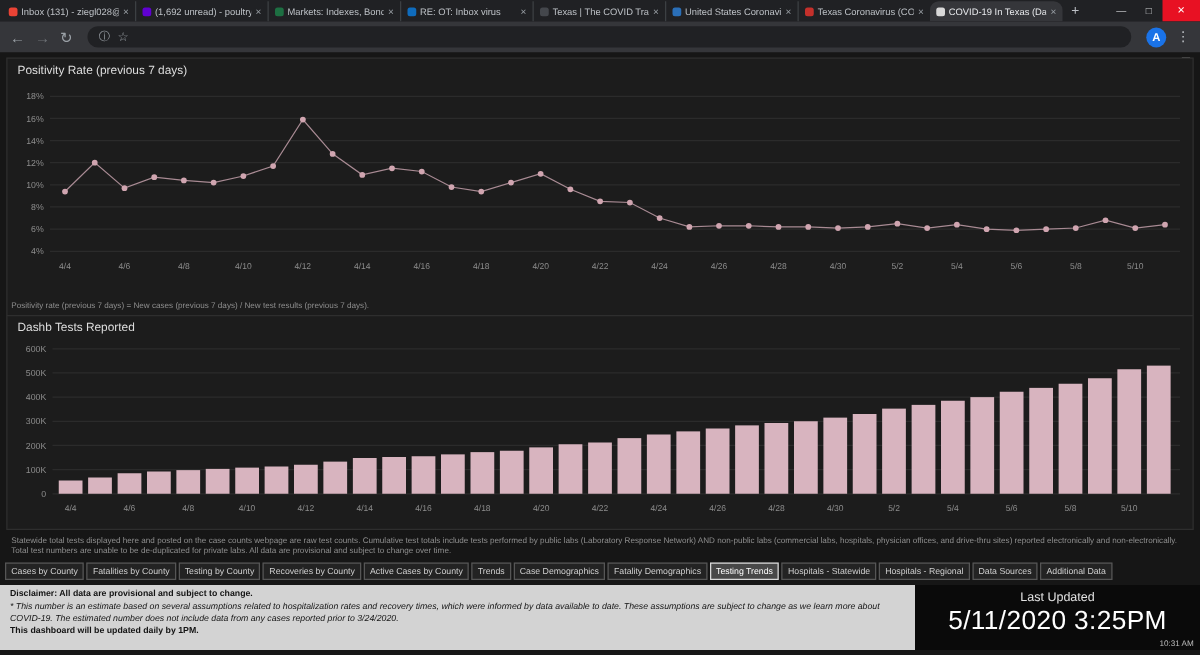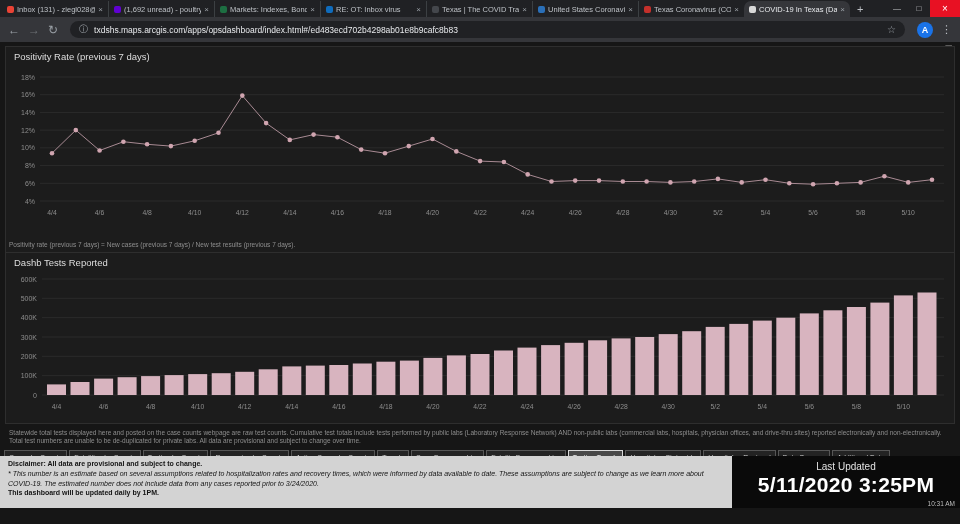--- a/index.html
+++ b/index.html
@@ -42,27 +42,27 @@
   .chart-footnote{position:absolute;left:9px;right:9px;font-size:6.5px;color:#8e8e8e;line-height:1.25}
   #panel1{top:4px;height:227px}
   #fn1{top:199px}
   #panel2{top:210px;height:172px}
   #fn2{top:387px}
   .navtabs{position:absolute;top:408px;left:4px;display:flex;gap:2px}
   .navtab{background:#232323;border:1px solid #565656;color:#cfcfcf;font-size:7px;
           padding:2.5px 4px;white-space:nowrap}
   .navtab.active{background:#484848;border-color:#d9d9d9;color:#fff}
 
-  .bottom{position:absolute;left:0;right:0;bottom:16px;height:52px;display:flex}
+  .bottom{position:absolute;left:0;right:0;bottom:4px;height:52px;display:flex}
   .disclaimer{flex:1;background:#d3d3d3;color:#141414;padding:3px 8px;font-size:7px;line-height:1.4}
   .disc-bold{font-weight:bold}
   .disc-italic{font-style:italic}
   .lastupdated{width:228px;background:#0a0a0a;color:#fff;text-align:center;padding-top:5px;position:relative}
   .lu-label{font-size:10px;color:#e2e2e2}
-  .lu-value{font-size:21px;font-weight:bold;letter-spacing:.3px;margin-top:1px}
+  .lu-value{font-size:21px;font-weight:normal;letter-spacing:.3px;margin-top:1px}
   .clock{position:absolute;right:5px;bottom:1px;font-size:6.5px;color:#bdbdbd}
 
   svg text{font-family:"Liberation Sans",sans-serif}
 </style>
 </head>
 <body>
 
 <div class="tabstrip">
   <div class="tabs">
       <div class="tab">
@@ -113,21 +113,20 @@
     <div class="winbtn close">×</div>
   </div>
 </div>
 
 <div class="navbar">
   <span class="navicon">←</span>
   <span class="navicon dim">→</span>
   <span class="navicon">↻</span>
   <div class="omnibox">
     <span class="info">ⓘ</span>
-    <span class="url">txdshs.maps.arcgis.com/apps/opsdashboard/index.html#/ed483ecd702b4298ab01e8b9cafc8b83</span>
     <span class="star">☆</span>
   </div>
   <div class="avatar">A</div>
   <span class="kebab">⋮</span>
 </div>
 
 <div class="content">
   <div class="expand">⊡</div>
 
   <div class="panel" id="panel1">

